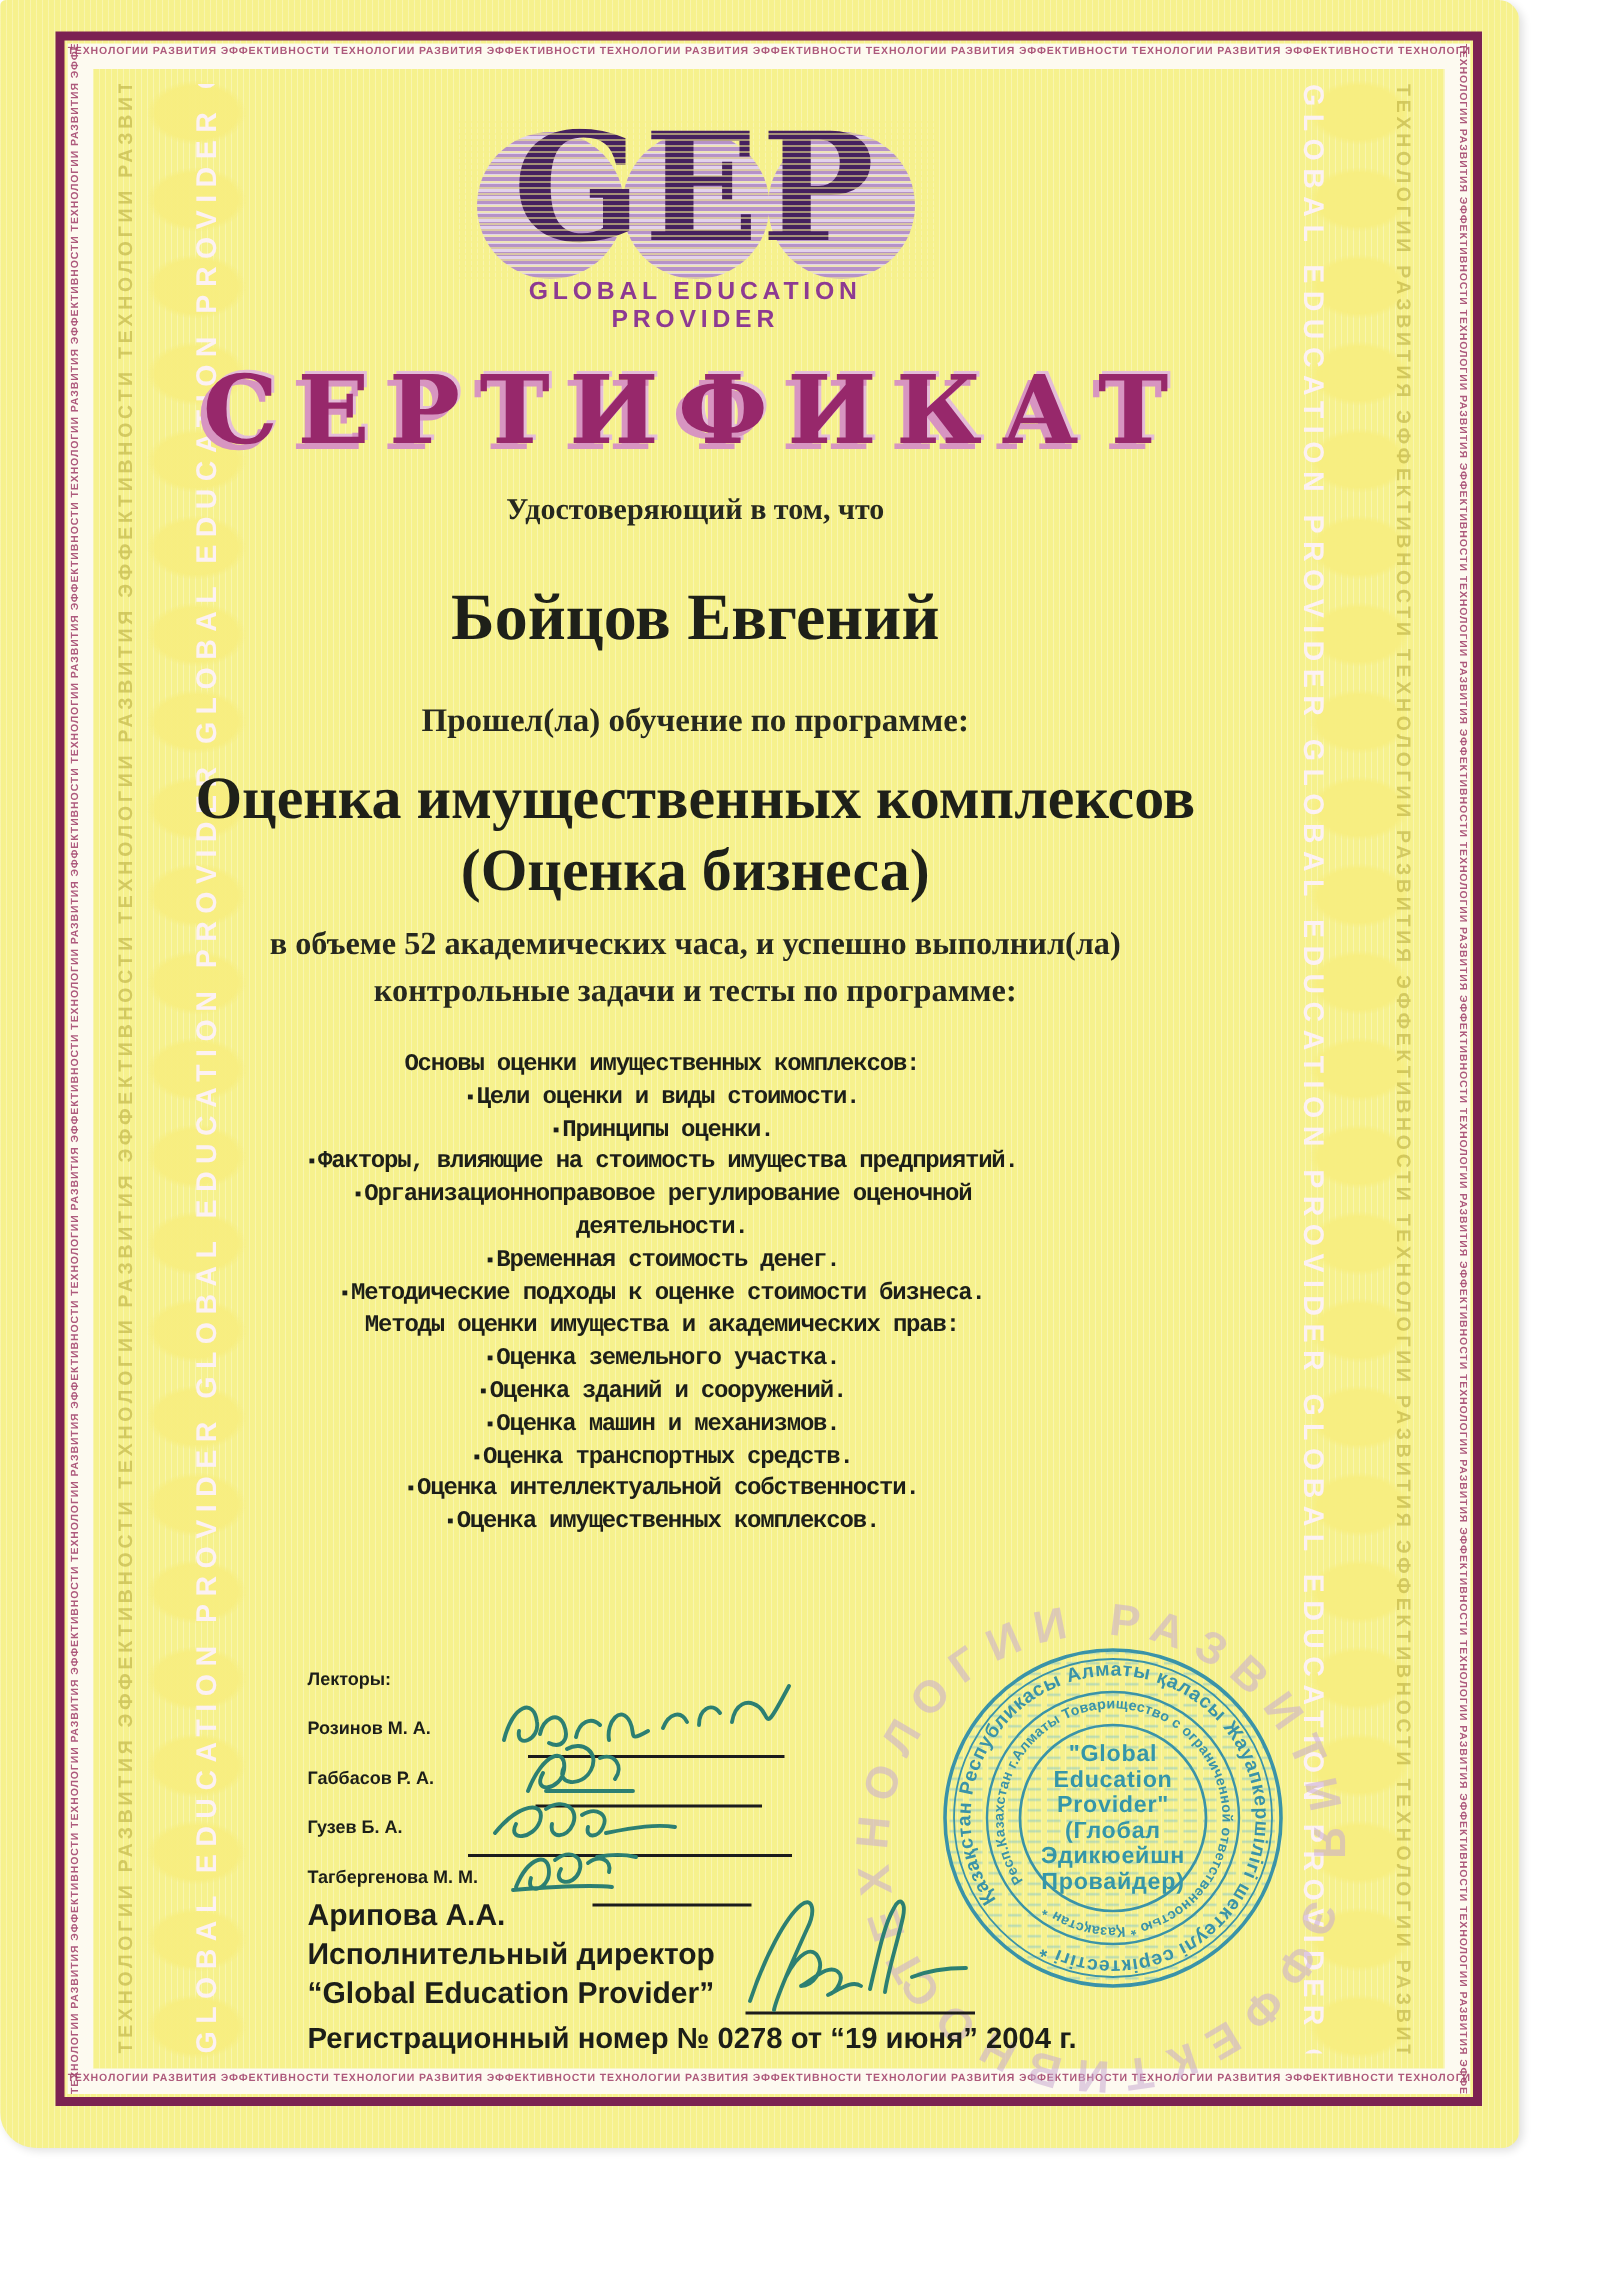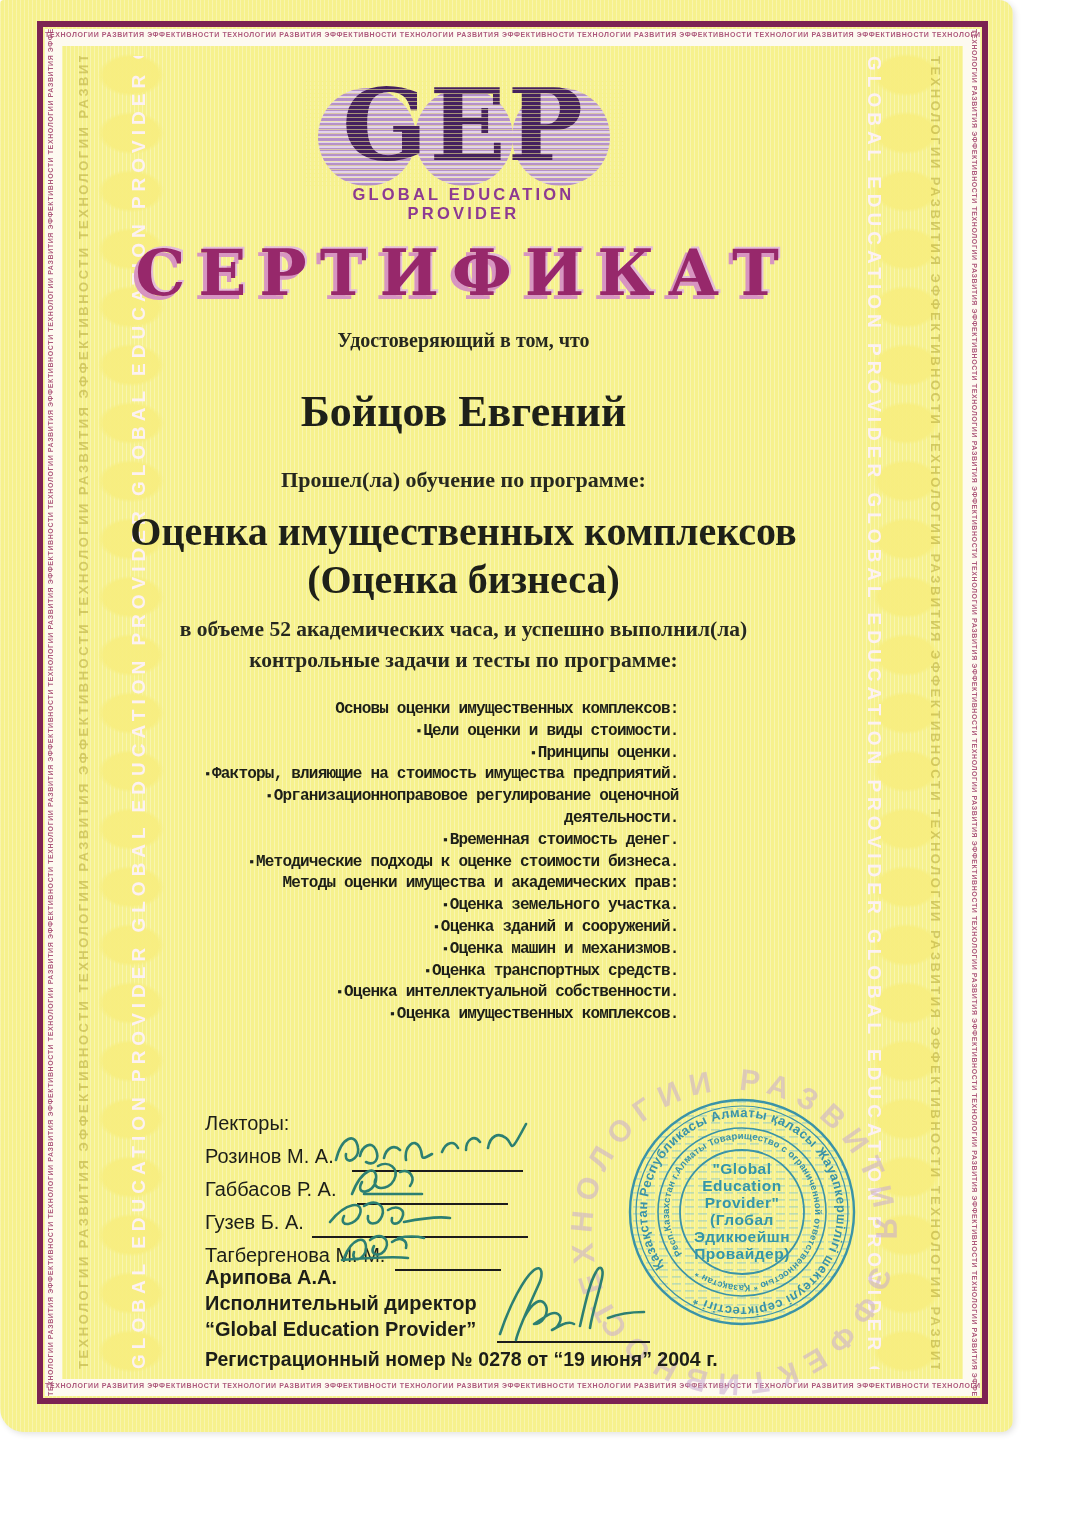--- a/index.html
+++ b/index.html
@@ -70,23 +70,23 @@
     text-shadow:-4px 4px 0 #d795c1,2px -2px 0 #e4bcd8;}
   .certifies{top:329px;font-family:"Liberation Serif",serif;font-weight:bold;font-size:20px;color:#26281f;}
   .recipient{top:386px;font-family:"Liberation Serif",serif;font-weight:bold;font-size:44px;color:#1e2019;}
   .intro{top:467px;font-family:"Liberation Serif",serif;font-weight:bold;font-size:22px;color:#26281f;}
   .program{top:508px;font-family:"Liberation Serif",serif;font-weight:bold;font-size:40px;
     line-height:48px;color:#1e2019;}
   .volume{top:614px;font-family:"Liberation Serif",serif;font-weight:bold;font-size:21.5px;
     line-height:31px;color:#26281f;}
   .course{position:absolute;left:204px;top:699px;
     font-family:"Liberation Mono","DejaVu Sans Mono",monospace;font-weight:bold;
-    font-size:16px;letter-spacing:-.8px;line-height:21.8px;color:#1d1f18;text-align:right;}
+    font-size:16px;letter-spacing:-.8px;line-height:21.8px;color:#1d1f18;text-align:center;}
   .course-line .blt{margin-right:1px;font-size:13px;}
-  .lect-head,.lect-name{position:absolute;left:205px;font-size:20px;font-weight:normal;color:#1c1e18;}
+  .lect-head,.lect-name{position:absolute;left:205px;font-size:12px;font-weight:bold;color:#1c1e18;}
   .sig-line{position:absolute;height:0;border-bottom:2.5px solid #1c1c1c;}
   .dir-line{position:absolute;left:205px;font-size:20px;font-weight:bold;color:#1c1e18;}
   .reg{position:absolute;left:205px;top:1348px;font-size:19.5px;font-weight:bold;color:#1c1e18;}
   
   .wm-circle{position:absolute;left:494px;top:992px;z-index:2;}
   .wm-circle text{font-family:"Liberation Sans",sans-serif;font-weight:bold;font-size:30px;
     letter-spacing:9px;fill:rgba(201,170,209,.55);}
   .stamp{position:absolute;left:607px;top:1077px;z-index:4;}
   .stamp .ring-t{font-family:"Liberation Sans",sans-serif;font-weight:bold;fill:#3a93a8;}
   .stamp .ctr{font-family:"Liberation Sans",sans-serif;font-weight:bold;font-size:15.5px;

